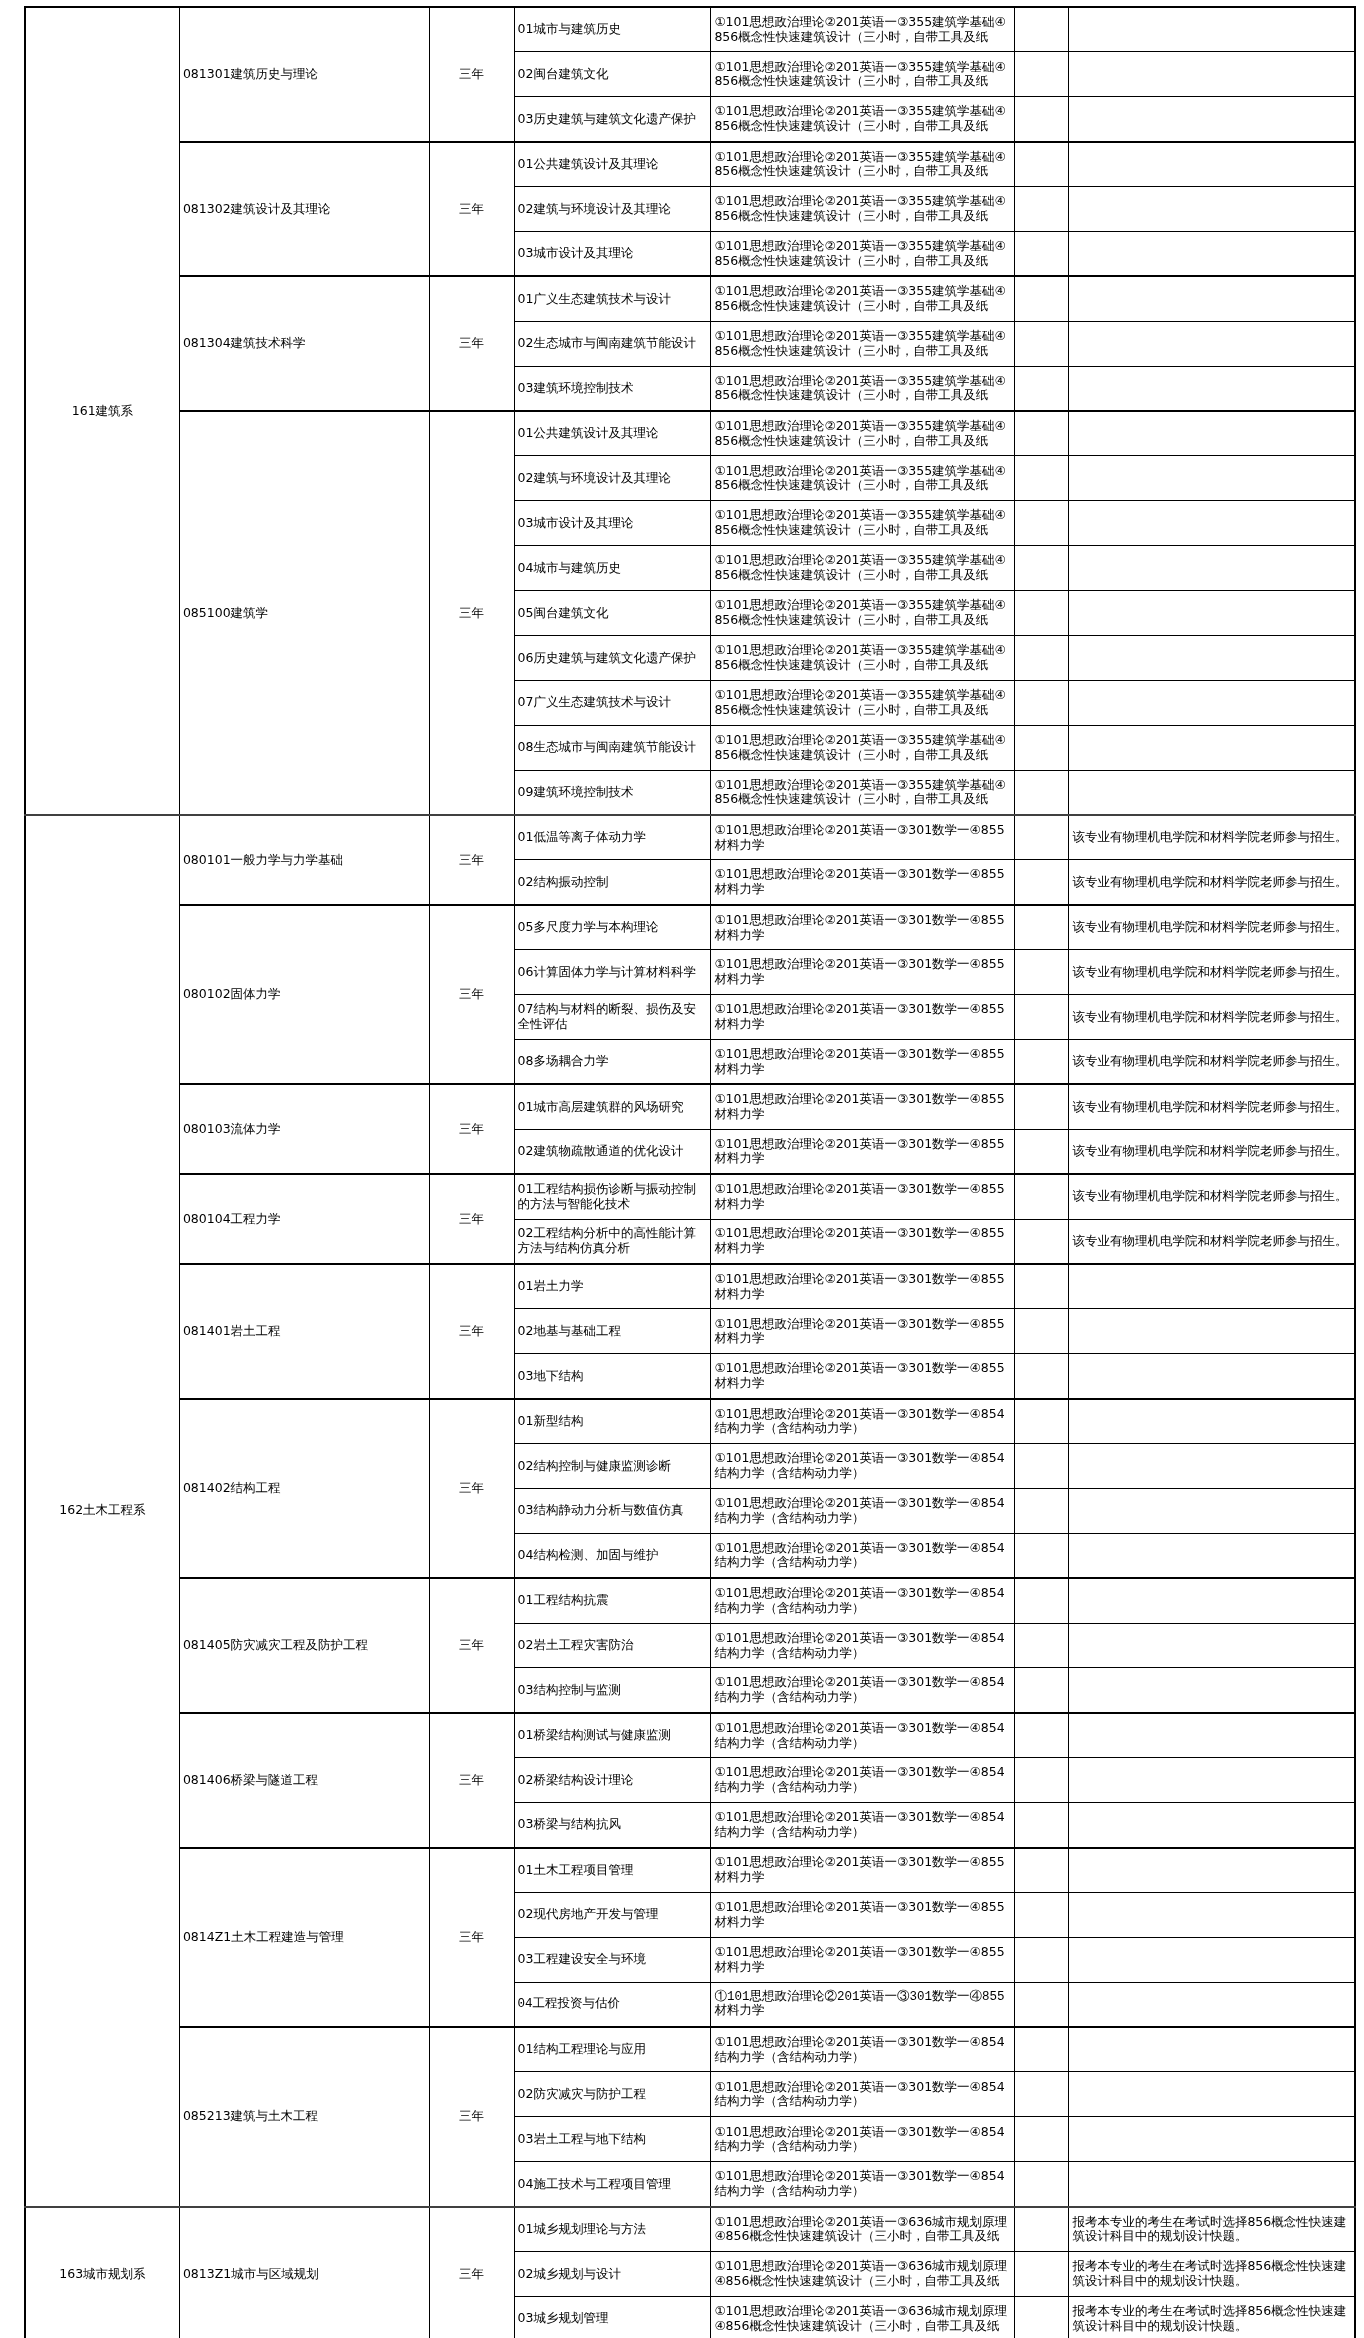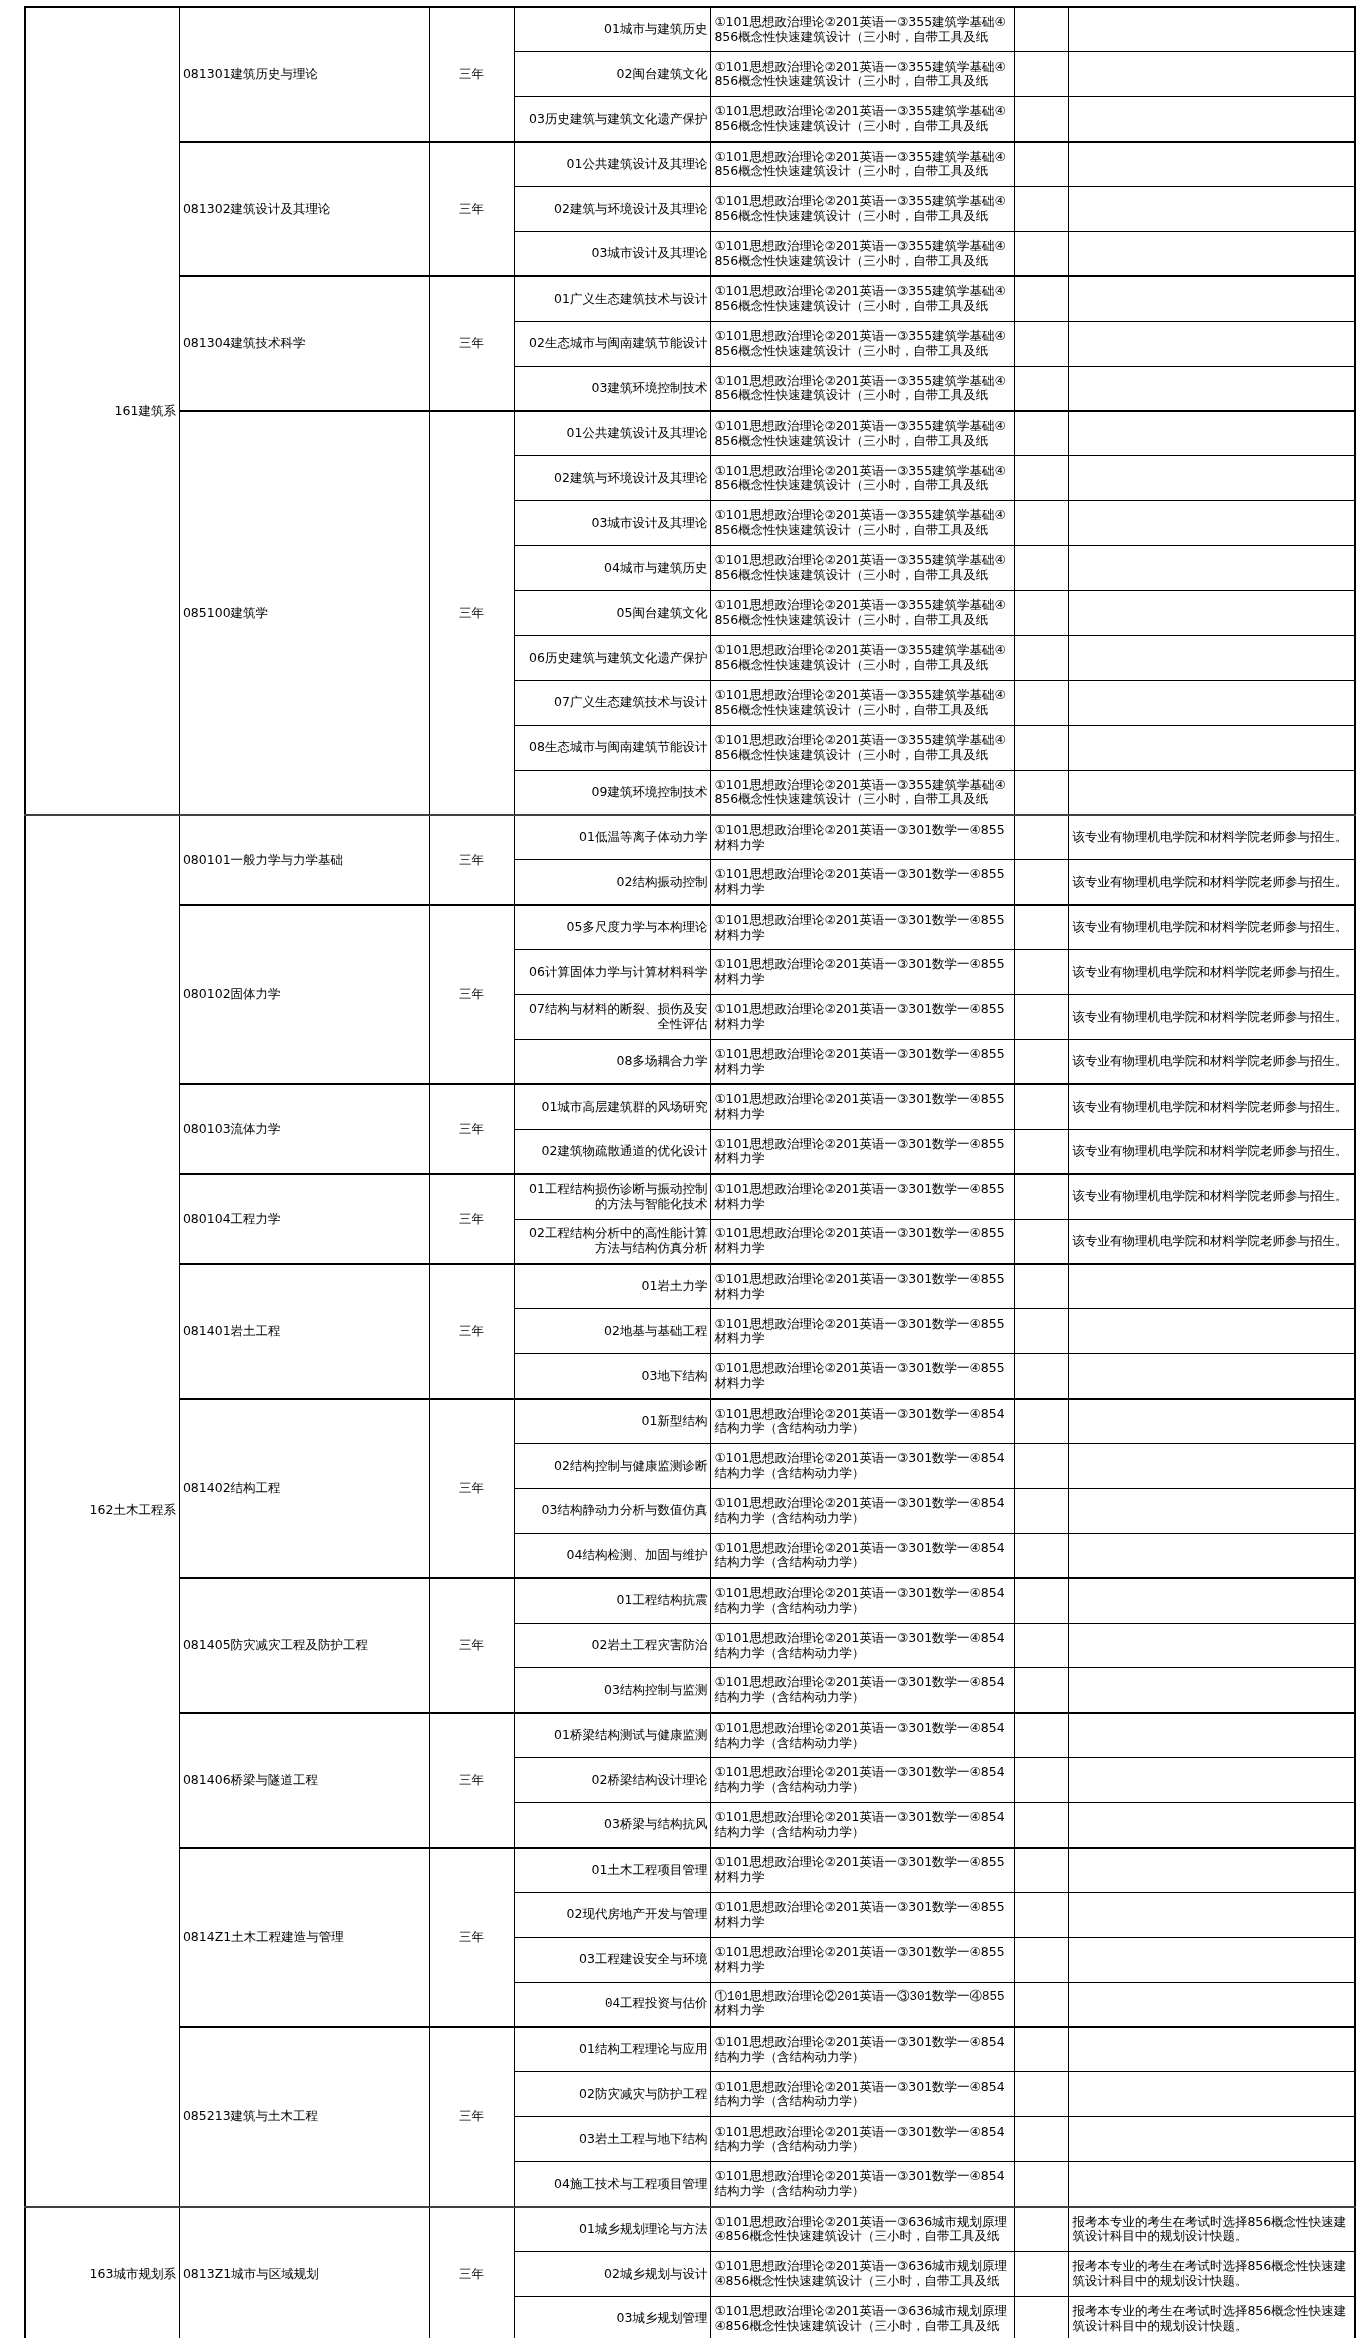--- a/index.html
+++ b/index.html
@@ -26,39 +26,39 @@
     padding:1px 3px;
     vertical-align:middle;
     font-size:12.5px;
     line-height:1.18;
     color:#000;
     word-break:break-all;
     overflow:hidden;
   }
   td.dept{
     width:118px;
-    text-align:right;
+    text-align:center;
     vertical-align:middle;
     border-right:2px solid #000;
     border-left:2px solid #000;
     margin-left:28px;
   }
   td.major{
     width:196px;
     text-align:left;
     border-right:2px solid #000;
   }
   td.years{
     width:62px;
     text-align:center;
     border-right:2px solid #000;
   }
   td.dir{
     width:153px;
-    text-align:right;
+    text-align:left;
     border-right:2px solid #000;
   }
   td.exam{
     width:240px;
     text-align:left;
     font-size:12px;
     line-height:1.16;
     border-right:2px solid #000;
     padding:0 2px;
   }

